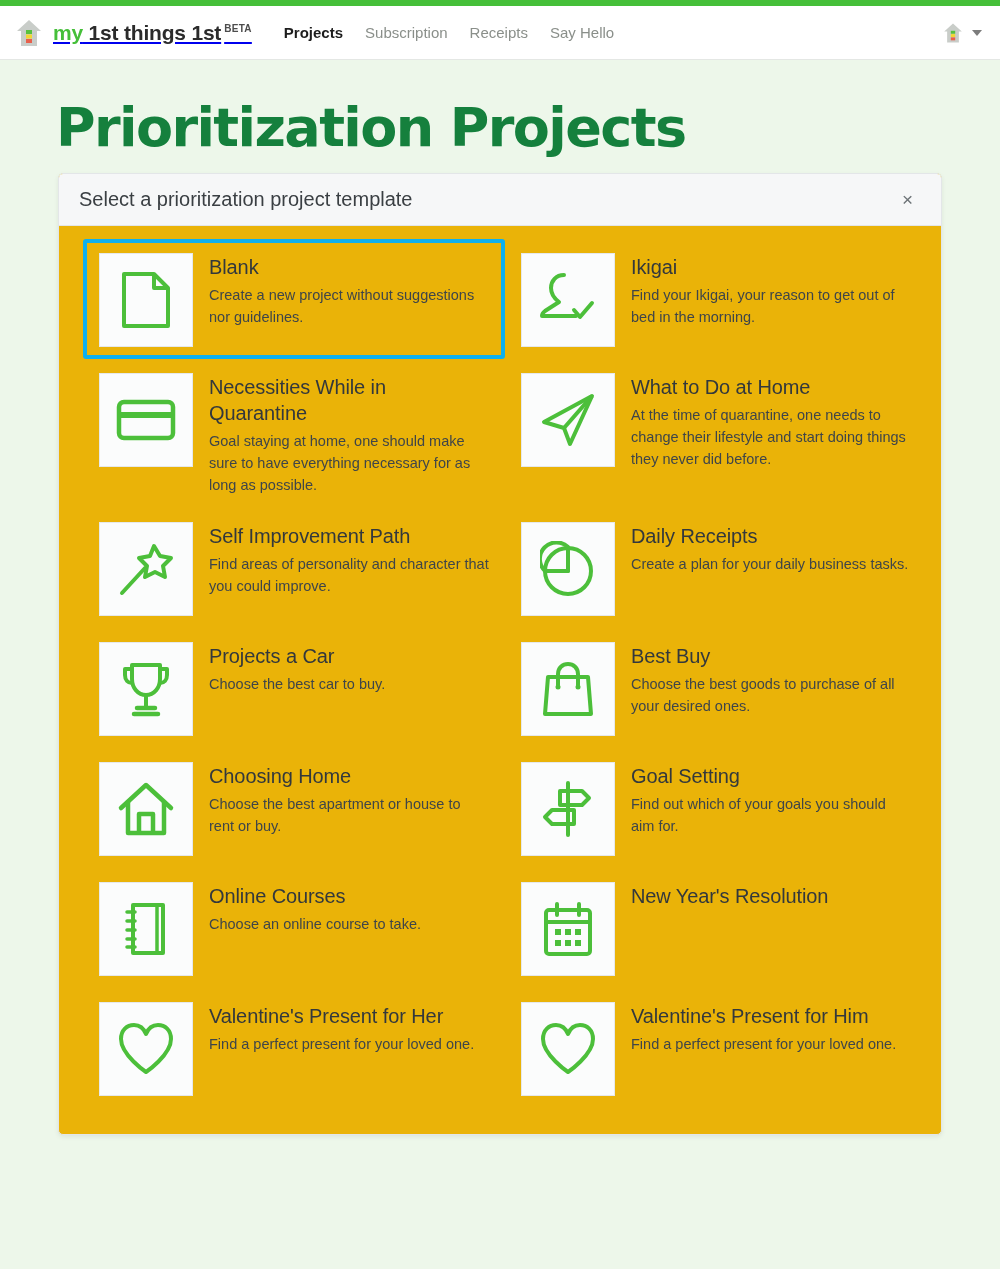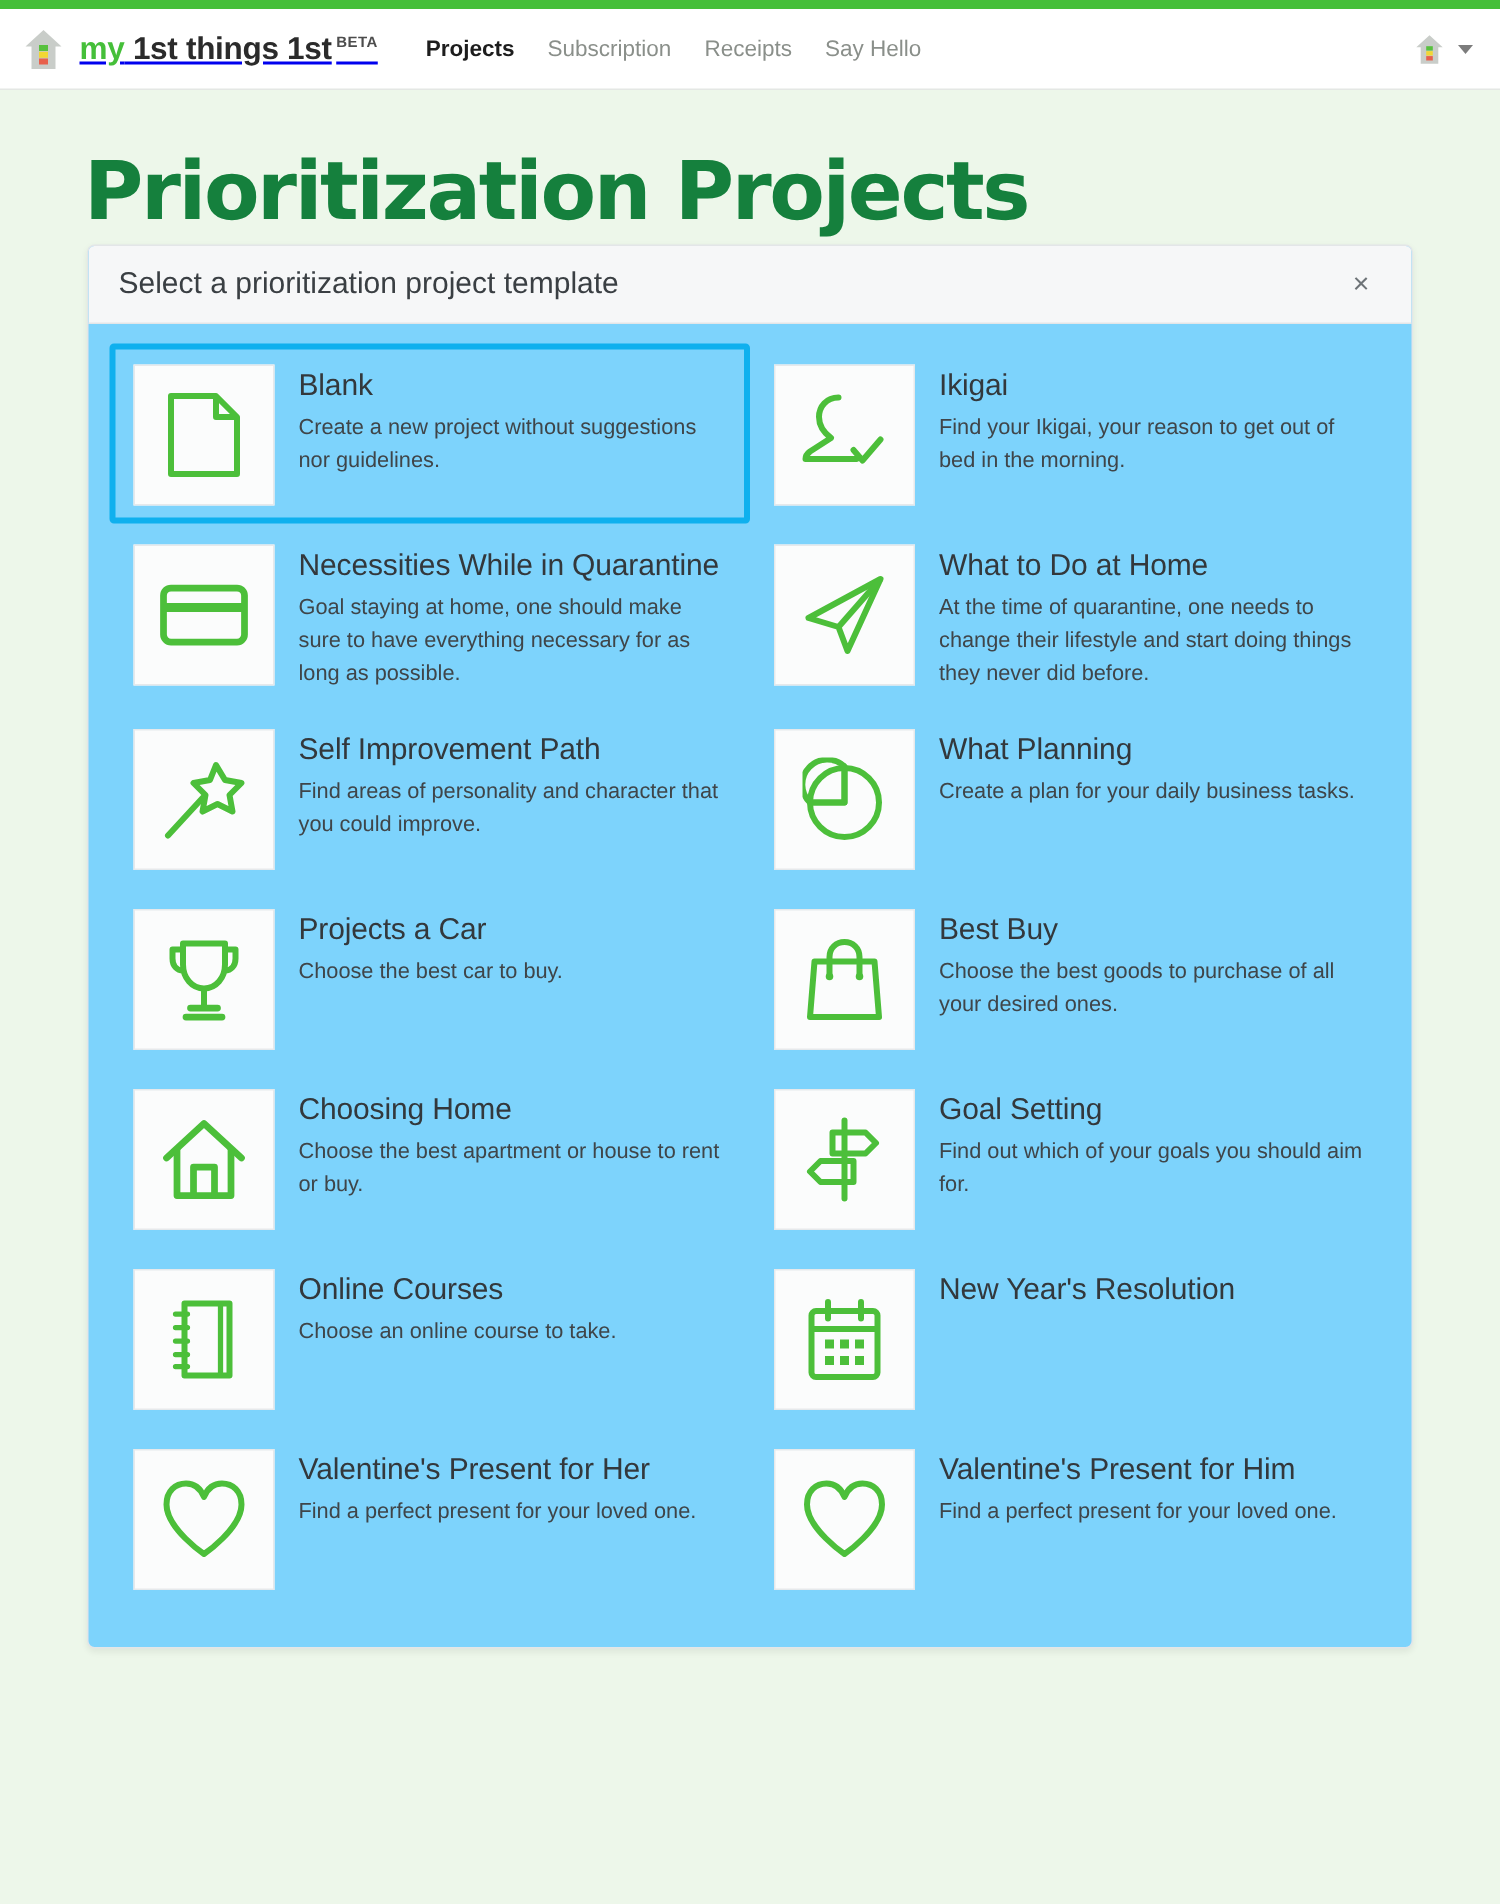--- a/index.html
+++ b/index.html
@@ -46,39 +46,39 @@
 
   
   .page-title {
     font-size:54px; font-weight:900; letter-spacing:-1.6px;
     color:#15803d; margin:40px 0 0 56px; line-height:1.05;
     font-family:"DejaVu Sans", sans-serif;
   }
 
   
   .card {
-    position:absolute; left:58px; top:163px; width:884px;
-    background:#7dd3fc;
+    position:absolute; left:58px; top:173px; width:884px;
+    background:#eab308;
     border:1px solid #e3e6e8;
     border-radius:5px;
     box-shadow:0 2px 5px rgba(0,0,0,.07);
     overflow:hidden;
   }
   .card-header {
     height:52px; background:#f6f7f8;
     border-bottom:1px solid #e3e6e8;
     display:flex; align-items:center; padding:0 22px 0 20px;
   }
   .card-header-title { font-size:20px; color:#3a3f43; font-weight:400; }
   .card-close {
     margin-left:auto; font-size:19px; color:#6d7377; cursor:pointer;
     background:none;border:none;padding:4px 6px;line-height:1;
     font-family:"Liberation Sans", sans-serif;
   }
-  .card-body { padding:13px 14px 26px 14px; }
+  .card-body { padding:13px 14px 26px 24px; }
 
   
   .grid { display:grid; grid-template-columns:1fr 1fr; }
   .tpl {
     display:flex; gap:16px; padding:10px 12px 8px 12px;
     border:4px solid transparent; border-radius:3px;
     cursor:pointer; align-items:flex-start;
   }
   .tpl.selected { border-color:#0fb0ee; }
   .tpl-icon {
@@ -207,21 +207,21 @@
         </div>
         <div class="tpl">
           <div class="tpl-icon">
             <svg width="56" height="56" viewBox="0 0 56 56">
               <circle cx="28" cy="30" r="23" fill="none" stroke="#4cbf3a" stroke-width="4"></circle>
               <path d="M28 30 V6 A1 1 0 0 0 5 30 Z" fill="none" stroke="#4cbf3a" stroke-width="4" stroke-linejoin="round"></path>
               <path d="M5 30 H28 V6" fill="none" stroke="#4cbf3a" stroke-width="4" stroke-linejoin="round"></path>
             </svg>
           </div>
           <div class="tpl-text">
-            <div class="tpl-title">What Planning</div>
+            <div class="tpl-title">Daily Receipts</div>
             <div class="tpl-desc">Create a plan for your daily business tasks.</div>
           </div>
         </div>
         <div class="tpl">
           <div class="tpl-icon">
             <svg width="58" height="58" viewBox="0 0 58 58">
               <path d="M15 5 h28 v14 c0 9 -6 16 -14 16 s-14 -7 -14 -16 z" fill="none" stroke="#4cbf3a" stroke-width="4" stroke-linejoin="round"></path>
               <path d="M15 9 h-7 v6 c0 5 3 8 7 8" fill="none" stroke="#4cbf3a" stroke-width="4" stroke-linejoin="round"></path>
               <path d="M43 9 h7 v6 c0 5 -3 8 -7 8" fill="none" stroke="#4cbf3a" stroke-width="4" stroke-linejoin="round"></path>
               <path d="M29 35 v12" stroke="#4cbf3a" stroke-width="4"></path>

